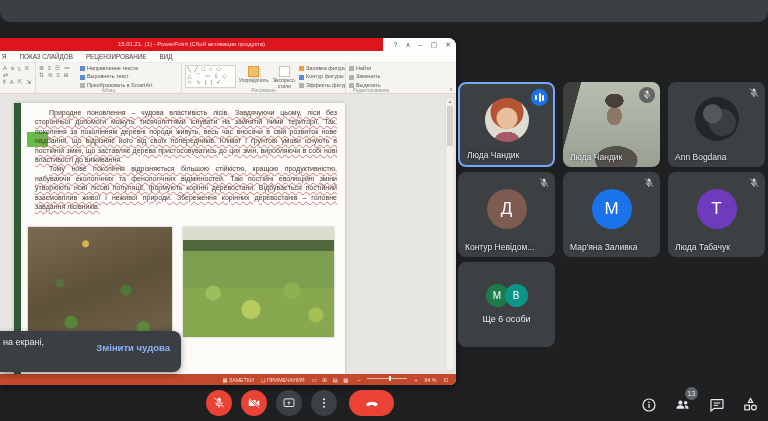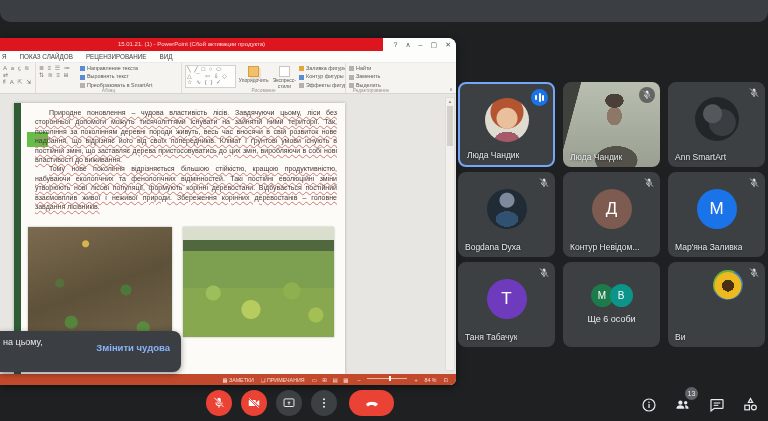--- a/index.html
+++ b/index.html
@@ -314,99 +314,75 @@
   <div class="tile">
     <span class="micoff">
       <svg viewBox="0 0 24 24" width="12" height="12">
           <path fill="#dadce0" d="M12 14a3 3 0 0 0 3-3V6a3 3 0 0 0-6 0v5a3 3 0 0 0 3 3z"></path>
           <path stroke="#dadce0" stroke-width="1.8" fill="none" d="M6.8 11a5.2 5.2 0 0 0 10.4 0M12 16.2V20"></path>
           <line x1="4" y1="3" x2="20" y2="19" stroke="#3c4043" stroke-width="3.4"></line>
           <line x1="4" y1="3" x2="20" y2="19" stroke="#dadce0" stroke-width="1.6"></line>
         </svg>
     </span>
     <div class="avatar av-44 av-ann"></div>
-    <span class="pname">Ann SmartArt</span>
-  </div>
+    <span class="pname">Ann Bogdana</span>
+  </div>
+
 
   <div class="tile">
     <span class="micoff">
       <svg viewBox="0 0 24 24" width="12" height="12">
           <path fill="#dadce0" d="M12 14a3 3 0 0 0 3-3V6a3 3 0 0 0-6 0v5a3 3 0 0 0 3 3z"></path>
           <path stroke="#dadce0" stroke-width="1.8" fill="none" d="M6.8 11a5.2 5.2 0 0 0 10.4 0M12 16.2V20"></path>
           <line x1="4" y1="3" x2="20" y2="19" stroke="#3c4043" stroke-width="3.4"></line>
           <line x1="4" y1="3" x2="20" y2="19" stroke="#dadce0" stroke-width="1.6"></line>
         </svg>
     </span>
-    <div class="avatar av-40 av-bog"></div>
-    <span class="pname">Bogdana Dyxa</span>
+    <div class="avatar av-40 letter-av" style="background: rgb(125, 91, 80);">Д</div>
+    <span class="pname">Контур Невідом...</span>
   </div>
 
   <div class="tile">
     <span class="micoff">
       <svg viewBox="0 0 24 24" width="12" height="12">
           <path fill="#dadce0" d="M12 14a3 3 0 0 0 3-3V6a3 3 0 0 0-6 0v5a3 3 0 0 0 3 3z"></path>
           <path stroke="#dadce0" stroke-width="1.8" fill="none" d="M6.8 11a5.2 5.2 0 0 0 10.4 0M12 16.2V20"></path>
           <line x1="4" y1="3" x2="20" y2="19" stroke="#3c4043" stroke-width="3.4"></line>
           <line x1="4" y1="3" x2="20" y2="19" stroke="#dadce0" stroke-width="1.6"></line>
         </svg>
     </span>
-    <div class="avatar av-40 letter-av" style="background: rgb(125, 91, 80);">Д</div>
-    <span class="pname">Контур Невідом...</span>
+    <div class="avatar av-40 letter-av" style="background: rgb(26, 115, 232);">М</div>
+    <span class="pname">Мар'яна Заливка</span>
   </div>
 
   <div class="tile">
     <span class="micoff">
       <svg viewBox="0 0 24 24" width="12" height="12">
           <path fill="#dadce0" d="M12 14a3 3 0 0 0 3-3V6a3 3 0 0 0-6 0v5a3 3 0 0 0 3 3z"></path>
           <path stroke="#dadce0" stroke-width="1.8" fill="none" d="M6.8 11a5.2 5.2 0 0 0 10.4 0M12 16.2V20"></path>
           <line x1="4" y1="3" x2="20" y2="19" stroke="#3c4043" stroke-width="3.4"></line>
           <line x1="4" y1="3" x2="20" y2="19" stroke="#dadce0" stroke-width="1.6"></line>
         </svg>
     </span>
-    <div class="avatar av-40 letter-av" style="background: rgb(26, 115, 232);">М</div>
-    <span class="pname">Мар'яна Заливка</span>
-  </div>
-
-  <div class="tile">
-    <span class="micoff">
-      <svg viewBox="0 0 24 24" width="12" height="12">
-          <path fill="#dadce0" d="M12 14a3 3 0 0 0 3-3V6a3 3 0 0 0-6 0v5a3 3 0 0 0 3 3z"></path>
-          <path stroke="#dadce0" stroke-width="1.8" fill="none" d="M6.8 11a5.2 5.2 0 0 0 10.4 0M12 16.2V20"></path>
-          <line x1="4" y1="3" x2="20" y2="19" stroke="#3c4043" stroke-width="3.4"></line>
-          <line x1="4" y1="3" x2="20" y2="19" stroke="#dadce0" stroke-width="1.6"></line>
-        </svg>
-    </span>
     <div class="avatar av-40 letter-av" style="background: rgb(111, 59, 189);">Т</div>
-    <span class="pname">Таня Табачук</span>
+    <span class="pname">Люда Табачук</span>
   </div>
 
   <div class="tile">
     <div class="duo">
       <span class="c" style="background: rgb(29, 122, 74);">М</span>
       <span class="c" style="background: rgb(13, 148, 136);">В</span>
     </div>
     <span class="center-name">Ще 6 особи</span>
   </div>
 
-  <div class="tile">
-    <span class="micoff">
-      <svg viewBox="0 0 24 24" width="12" height="12">
-          <path fill="#dadce0" d="M12 14a3 3 0 0 0 3-3V6a3 3 0 0 0-6 0v5a3 3 0 0 0 3 3z"></path>
-          <path stroke="#dadce0" stroke-width="1.8" fill="none" d="M6.8 11a5.2 5.2 0 0 0 10.4 0M12 16.2V20"></path>
-          <line x1="4" y1="3" x2="20" y2="19" stroke="#3c4043" stroke-width="3.4"></line>
-          <line x1="4" y1="3" x2="20" y2="19" stroke="#dadce0" stroke-width="1.6"></line>
-        </svg>
-    </span>
-    <div class="av-30 av-sun" style="border-radius:50%;"></div>
-    <span class="pname">Ви</span>
-  </div>
 </div>
 
 <div class="toast">
-  <span class="toast-text">на цьому,</span>
+  <span class="toast-text">на екрані,</span>
   <button class="toast-btn">Змінити чудова</button>
 </div>
 
 <div class="controls">
   <button class="cbtn red">
     <svg viewBox="0 0 24 24" width="14" height="14">
         <path fill="#fff" d="M12 14a3 3 0 0 0 3-3V6a3 3 0 0 0-6 0v5a3 3 0 0 0 3 3z"></path>
         <path stroke="#fff" stroke-width="1.8" fill="none" d="M6.8 11a5.2 5.2 0 0 0 10.4 0M12 16.2V20"></path>
         <line x1="4" y1="3" x2="20" y2="19" stroke="#ea4335" stroke-width="3.4"></line>
         <line x1="4" y1="3" x2="20" y2="19" stroke="#fff" stroke-width="1.6"></line>

